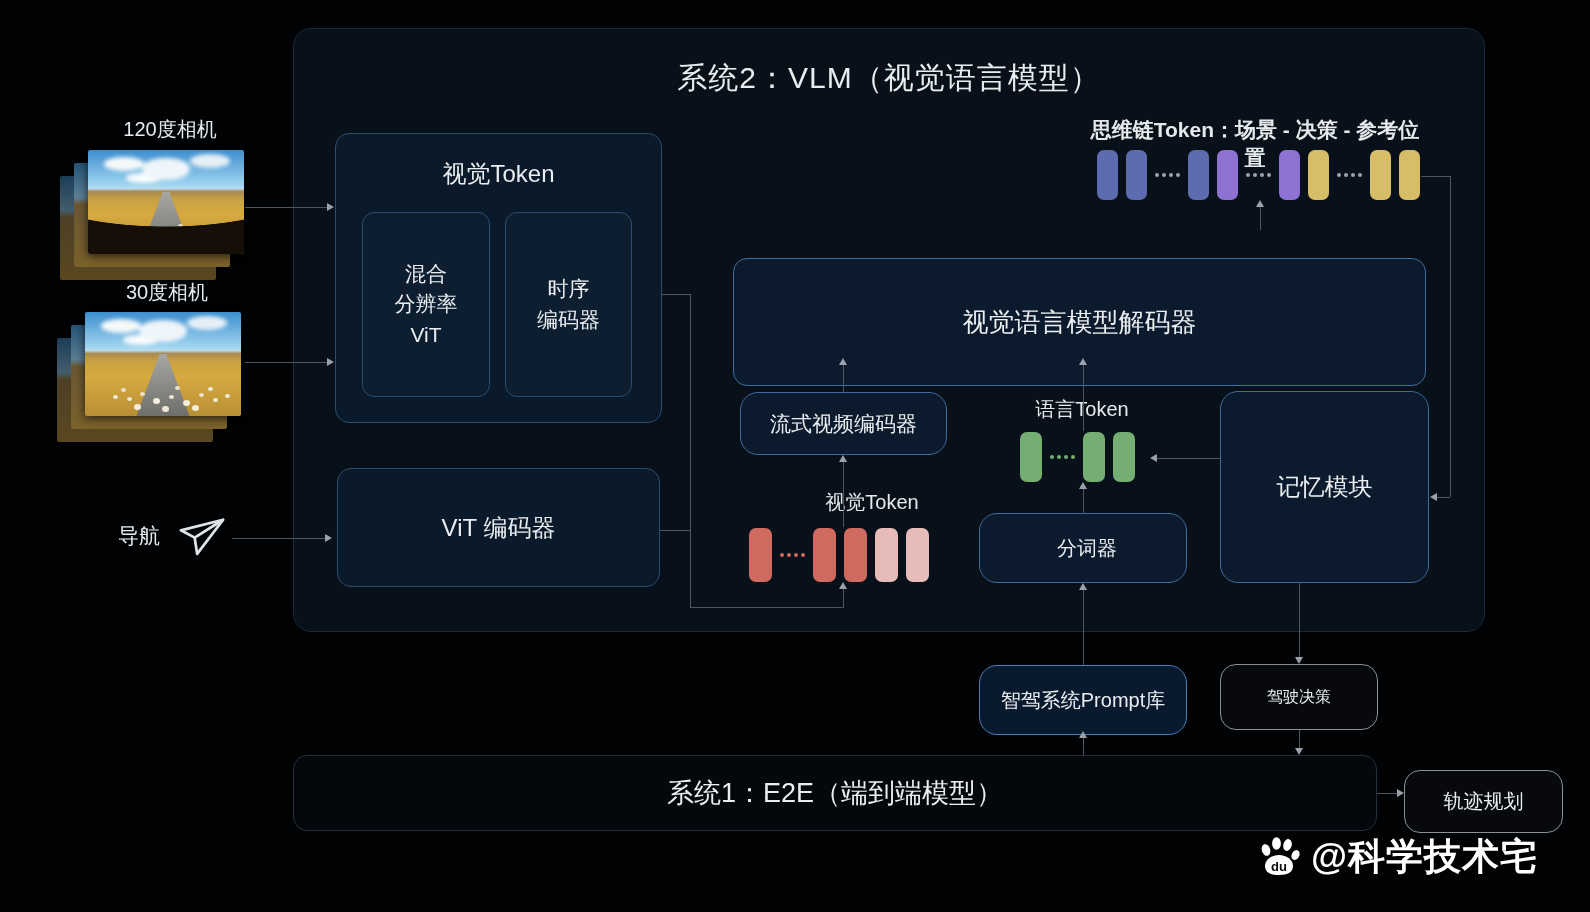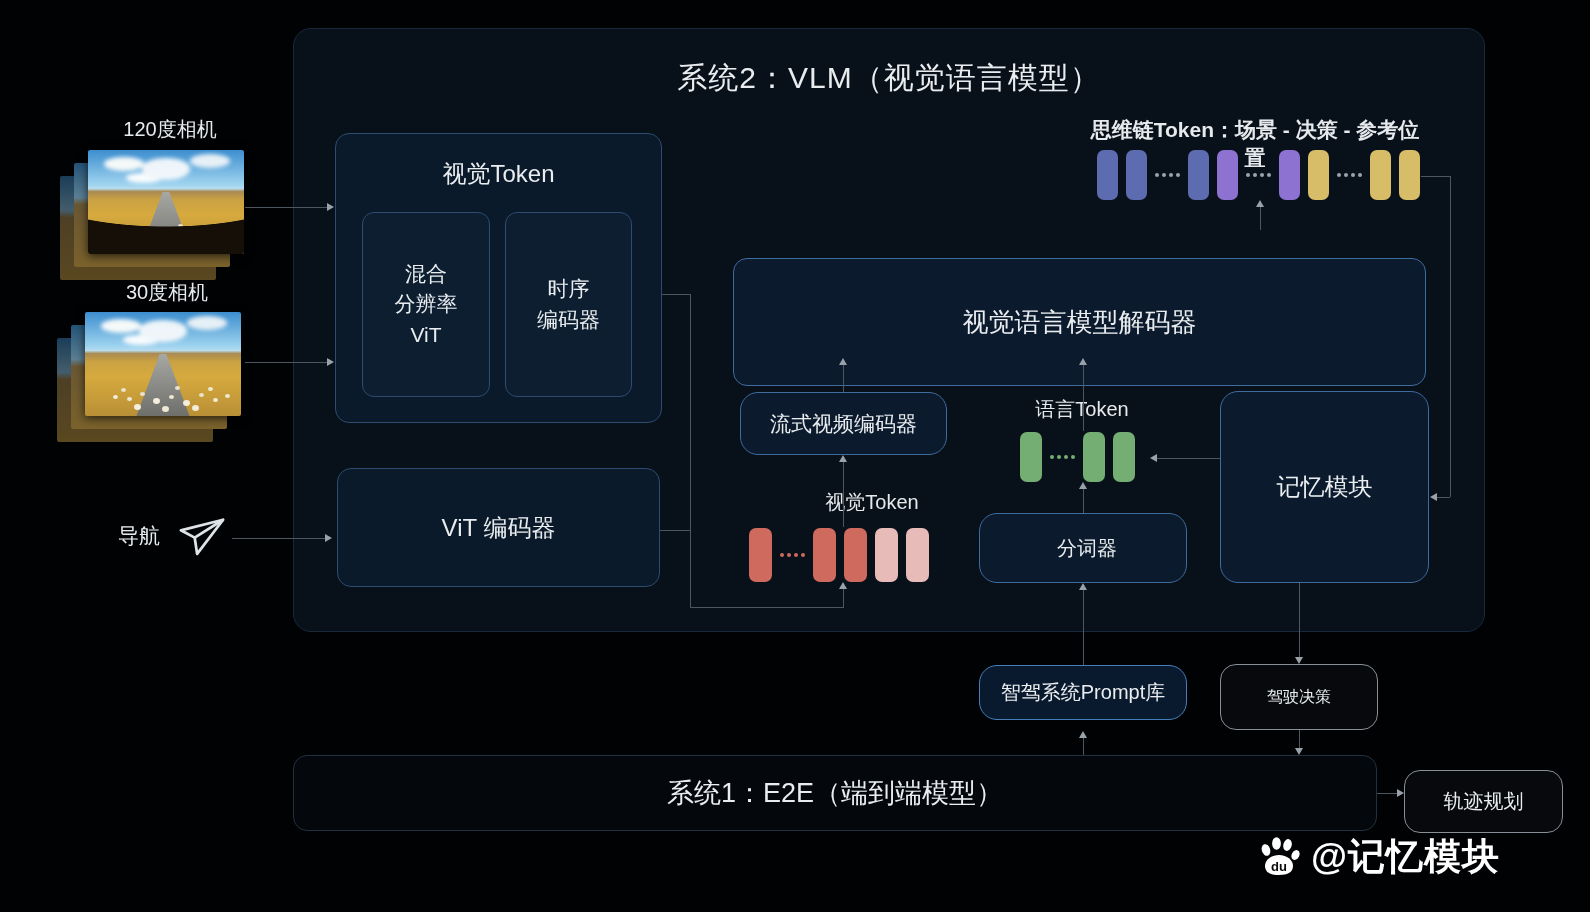--- a/index.html
+++ b/index.html
@@ -18,21 +18,21 @@
   .bright{background:#0b1a2c;border:1.5px solid #3e6c9e;}
   .stream{left:335px;top:133px;width:327px;height:290px;align-items:flex-start;}
   .stream-title{left:0;right:0;top:26px;text-align:center;font-size:24px;}
   .mixed{left:362px;top:212px;width:128px;height:185px;font-size:21px;border-radius:12px;}
   .temporal{left:505px;top:212px;width:127px;height:185px;font-size:21px;border-radius:12px;}
   .vitenc{left:337px;top:468px;width:323px;height:119px;font-size:24px;}
   .decoder{left:733px;top:230px;width:693px;height:128px;font-size:26px;margin-top:28px;}
   .align{left:740px;top:392px;width:207px;height:63px;font-size:21px;border-radius:18px;}
   .tokenizer{left:979px;top:513px;width:208px;height:70px;font-size:20px;border-radius:18px;padding-left:8px;}
   .memory{left:1220px;top:391px;width:209px;height:192px;font-size:24px;border-radius:18px;}
-  .promptlib{left:979px;top:665px;width:208px;height:55px;background:#0a1a2e;border:1.5px solid #477fbd;font-size:20px;border-radius:18px;}
+  .promptlib{left:979px;top:665px;width:208px;height:70px;background:#0a1a2e;border:1.5px solid #477fbd;font-size:20px;border-radius:18px;}
   .graybox{background:#07090c;border:1.5px solid #888f96;font-size:16px;border-radius:16px;}
   .decision{left:1220px;top:664px;width:158px;height:66px;}
   .traj{left:1404px;top:770px;width:159px;height:63px;font-size:20px;}
   
   .h-title{left:293px;top:58px;width:1192px;text-align:center;font-size:30px;letter-spacing:1px;}
   .lbl{font-size:20px;text-align:center;color:#e6eaed;}
   
   .tokenstrip{position:absolute;display:flex;align-items:center;gap:8px;}
   .tokenstrip .token{width:var(--tw);height:var(--th);border-radius:7px;display:inline-block;}
   .tokenstrip .dots{display:inline-flex;gap:3px;align-items:center;}
@@ -232,16 +232,16 @@
 
   <div class="wm">
     <svg width="48" height="48" viewBox="0 0 48 48">
       <ellipse cx="11" cy="17" rx="4.2" ry="6" transform="rotate(-18 11 17)" fill="#fff"></ellipse>
       <ellipse cx="21.5" cy="10.5" rx="4.4" ry="6.2" fill="#fff"></ellipse>
       <ellipse cx="32.5" cy="12" rx="4.2" ry="6" transform="rotate(14 32.5 12)" fill="#fff"></ellipse>
       <ellipse cx="40.5" cy="22" rx="3.8" ry="5.2" transform="rotate(28 40.5 22)" fill="#fff"></ellipse>
       <path d="M24 22 c8 0 14 5 14 11 c0 6 -5 9 -14 9 c-9 0 -14 -3 -14 -9 c0 -6 6 -11 14 -11 z" fill="#fff"></path>
       <text x="24" y="38" font-size="13" font-weight="bold" text-anchor="middle" fill="#0a0a0a" font-family="Liberation Sans, sans-serif">du</text>
     </svg>
-    <span class="txt">@记忆模块</span>
+    <span class="txt">@科学技术宅</span>
   </div>
 
 </div>
 
 </body></html>

